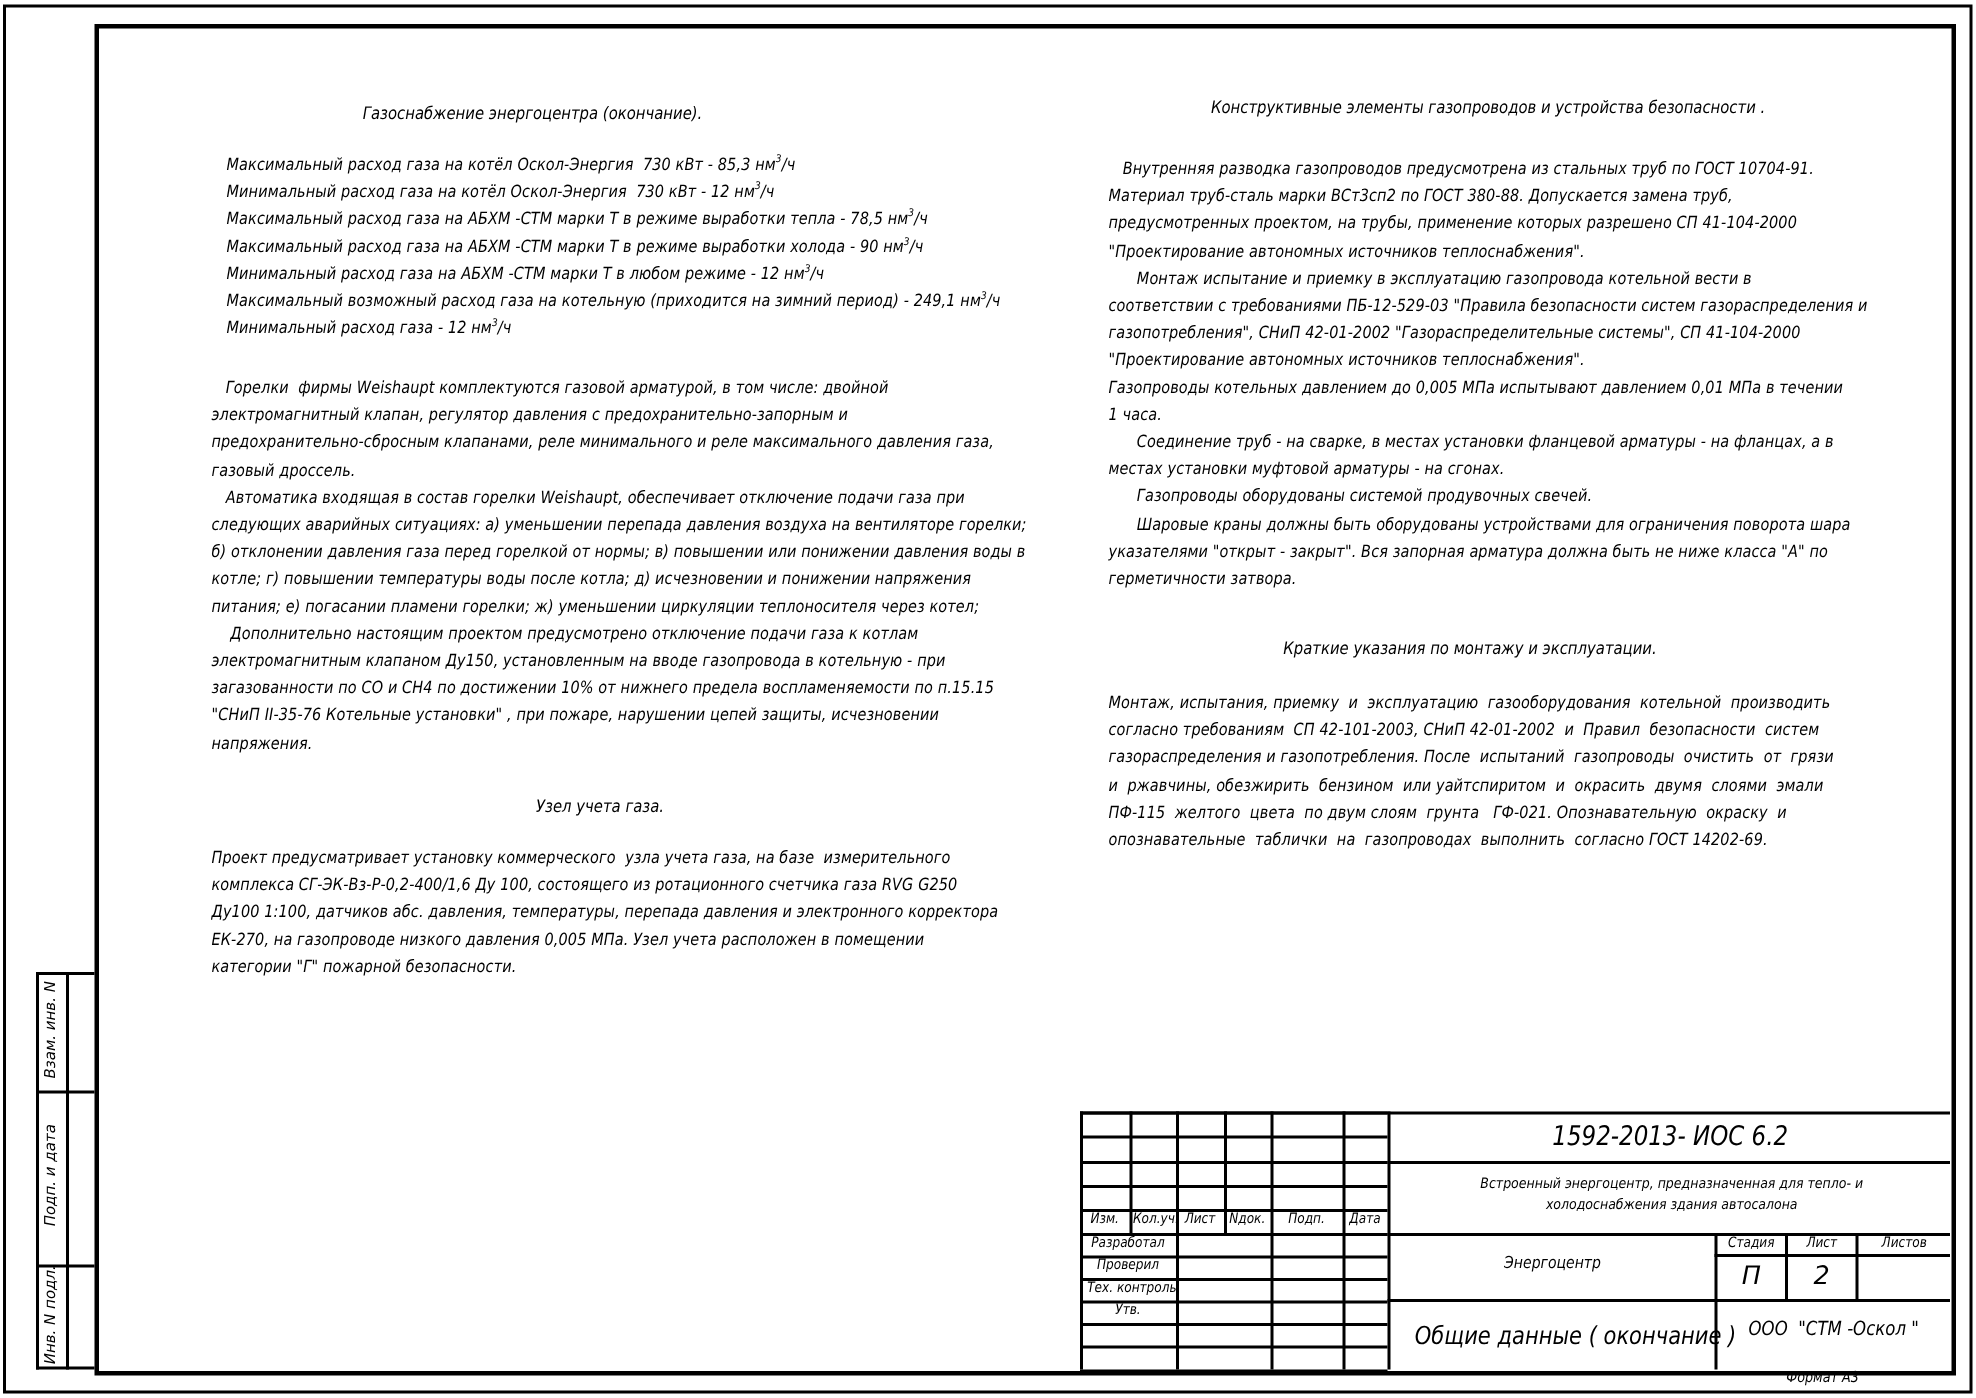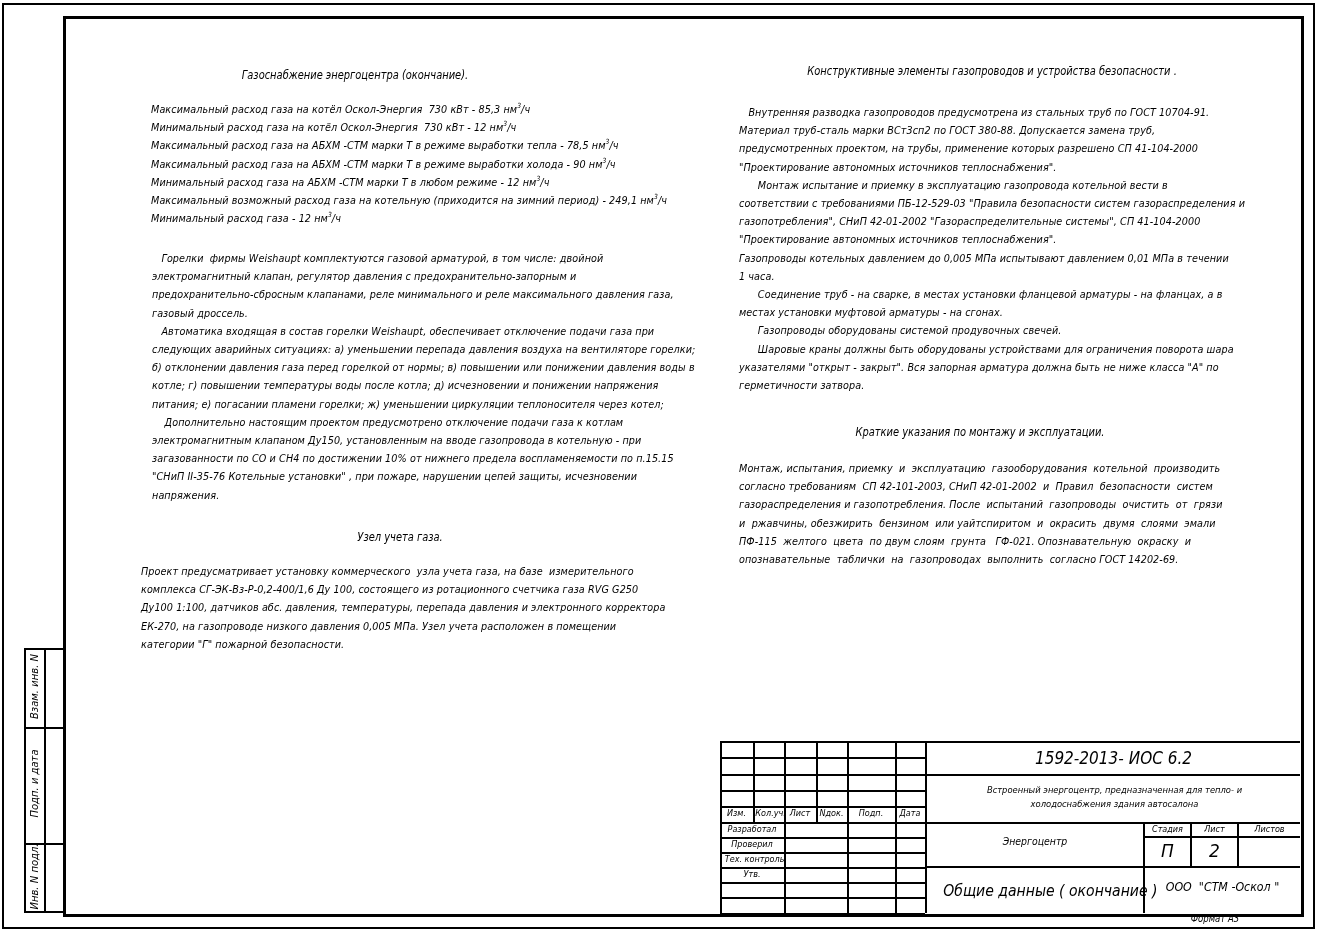--- a/index.html
+++ b/index.html
@@ -28,21 +28,21 @@
 <div class="abs" style="left:151px; top:101px;" id="gas-flow-list">
     <div class="txt" style="white-space: pre;"><span>Максимальный расход газа на котёл Оскол-Энергия  730 кВт - 85,3 нм</span><sup>3</sup><span>/ч</span></div>
     <div class="txt" style="white-space: pre;"><span>Минимальный расход газа на котёл Оскол-Энергия  730 кВт - 12 нм</span><sup>3</sup><span>/ч</span></div>
     <div class="txt" style="white-space: pre;"><span>Максимальный расход газа на АБХМ -СТМ марки Т в режиме выработки тепла - 78,5 нм</span><sup>3</sup><span>/ч</span></div>
     <div class="txt" style="white-space: pre;"><span>Максимальный расход газа на АБХМ -СТМ марки Т в режиме выработки холода - 90 нм</span><sup>3</sup><span>/ч</span></div>
     <div class="txt" style="white-space: pre;"><span>Минимальный расход газа на АБХМ -СТМ марки Т в любом режиме - 12 нм</span><sup>3</sup><span>/ч</span></div>
     <div class="txt" style="white-space: pre;"><span>Максимальный возможный расход газа на котельную (приходится на зимний период) - 249,1 нм</span><sup>3</sup><span>/ч</span></div>
     <div class="txt" style="white-space: pre;"><span>Минимальный расход газа - 12 нм</span><sup>3</sup><span>/ч</span></div>
   </div>
 
-<div class="abs" style="left:152px; top:250px;" id="burners-paragraph">
+<div class="abs" style="left:141px; top:250px;" id="burners-paragraph">
     <div class="txt" style="white-space: pre;">   Горелки  фирмы Weishaupt комплектуются газовой арматурой, в том числе: двойной</div>
     <div class="txt" style="white-space: pre;">электромагнитный клапан, регулятор давления с предохранительно-запорным и</div>
     <div class="txt" style="white-space: pre;">предохранительно-сбросным клапанами, реле минимального и реле максимального давления газа,</div>
     <div class="txt" style="white-space: pre;">газовый дроссель.</div>
     <div class="txt" style="white-space: pre;">   Автоматика входящая в состав горелки Weishaupt, обеспечивает отключение подачи газа при</div>
     <div class="txt" style="white-space: pre;">следующих аварийных ситуациях: а) уменьшении перепада давления воздуха на вентиляторе горелки;</div>
     <div class="txt" style="white-space: pre;">б) отклонении давления газа перед горелкой от нормы; в) повышении или понижении давления воды в</div>
     <div class="txt" style="white-space: pre;">котле; г) повышении температуры воды после котла; д) исчезновении и понижении напряжения</div>
     <div class="txt" style="white-space: pre;">питания; е) погасании пламени горелки; ж) уменьшении циркуляции теплоносителя через котел;</div>
     <div class="txt" style="white-space: pre;">    Дополнительно настоящим проектом предусмотрено отключение подачи газа к котлам</div>

